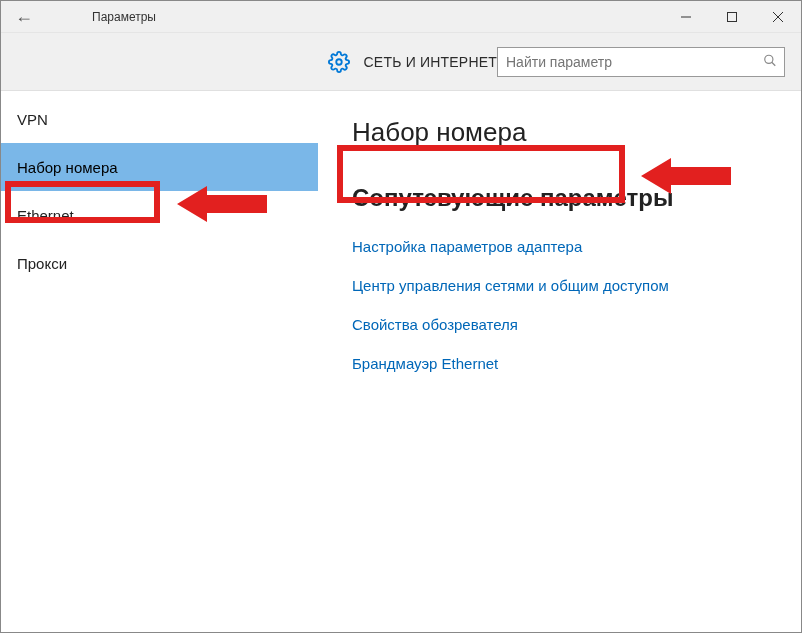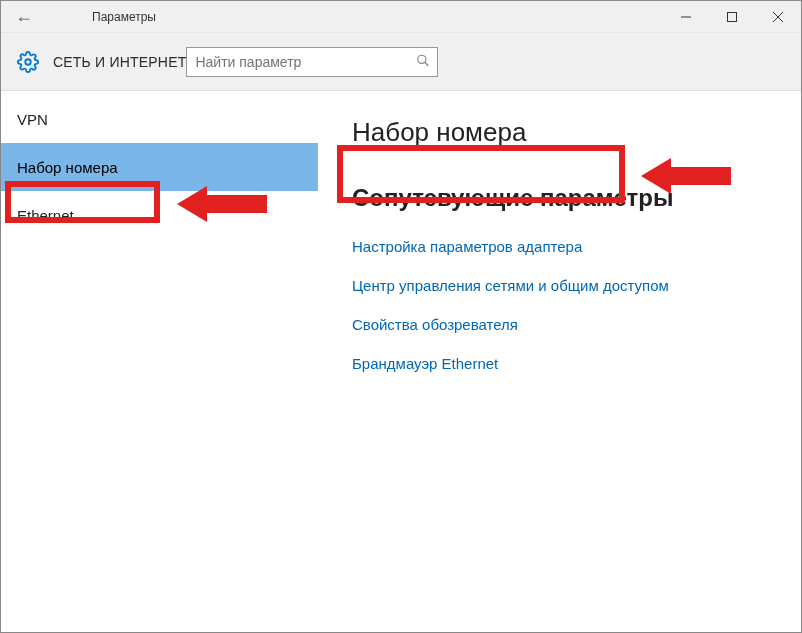--- a/index.html
+++ b/index.html
@@ -8,26 +8,26 @@
   
   .titlebar { height: 32px; background: #f0f0f0; display: flex; align-items: center; justify-content: space-between; border-bottom: 1px solid #e5e5e5; }
   .titlebar-left { display: flex; align-items: center; gap: 18px; padding-left: 14px; }
   .back-arrow { font-size: 18px; color: #555; cursor: pointer; }
   .title-text { font-size: 12px; color: #333; margin-left: 41px; }
   .win-controls { display: flex; }
   .win-btn { width: 46px; height: 32px; display: flex; align-items: center; justify-content: center; font-size: 11px; cursor: pointer; }
   .win-btn svg { stroke: #333; stroke-width: 1; fill: none; }
 
   
-  .header-band { height: 58px; background: #f0f0f0; display: flex; align-items: center; justify-content: flex-start; padding: 0 16px 0 16px; border-bottom: 1px solid #e0e0e0; }
+  .header-band { height: 58px; background: #f0f0f0; display: flex; align-items: center; justify-content: flex-end; padding: 0 16px 0 16px; border-bottom: 1px solid #e0e0e0; }
   .header-left { display: flex; align-items: center; gap: 14px; }
   .gear-icon { color: #0078d7; width: 22px; height: 22px; display: inline-block; }
   .page-title { font-size: 14px; letter-spacing: 0.2px; color: #2b2b2b; }
   .search-wrap { position: relative; }
-  .search-input { width: 252px; height: 30px; border: 1px solid #999; padding: 4px 30px 4px 8px; font-size: 14px; color: #666; background: #fff; outline: none; }
+  .search-input { width: 288px; height: 30px; border: 1px solid #999; padding: 4px 30px 4px 8px; font-size: 14px; color: #666; background: #fff; outline: none; }
   .search-icon { position: absolute; right: 8px; top: 50%; transform: translateY(-50%); color: #888; font-size: 14px; pointer-events: none; }
 
   
   .body-wrap { display: flex; height: calc(100% - 90px); }
   .sidebar { width: 317px; border-right: 0; padding-top: 4px; }
   .side-item { height: 48px; display: flex; align-items: center; padding-left: 16px; font-size: 15px; color: #222; cursor: pointer; }
   .side-item.selected { background: #7ab7e8; color: #000; }
 
   .content { flex: 1; padding: 26px 34px 0 34px; }
   .section-h { font-size: 26px; font-weight: 400; color: #222; margin-bottom: 28px; position: relative; }
@@ -92,20 +92,23 @@
   <div class="sidebar">
     <div class="side-item">
         <span>VPN</span>
       </div>
     <div class="side-item selected">
         <span>Набор номера</span>
       </div>
     <div class="side-item">
         <span>Ethernet</span>
       </div>
+    <div class="side-item">
+        <span>Прокси</span>
+      </div>
   </div>
 
   <div class="content">
     <div class="section-h">Набор номера</div>
 
     <div class="section-h2">Сопутсвующие параметры</div>
     <a class="link-item">Настройка параметров адаптера</a>
     <a class="link-item">Центр управления сетями и общим доступом</a>
     <a class="link-item">Свойства обозревателя</a>
     <a class="link-item">Брандмауэр Ethernet</a>

